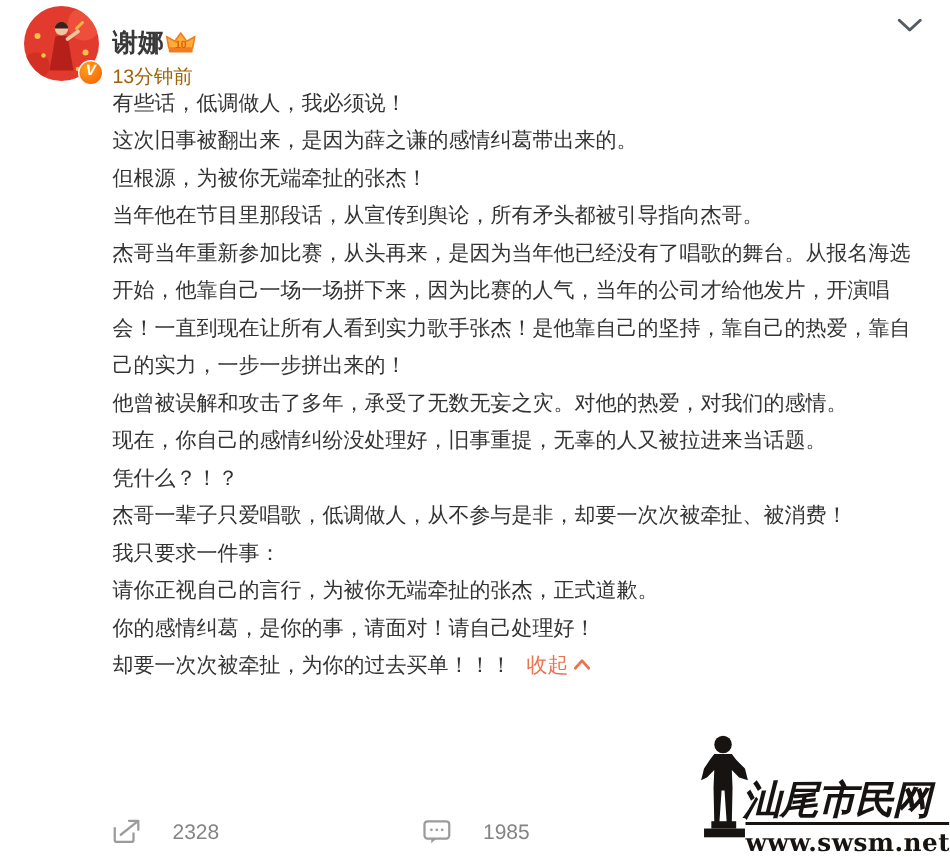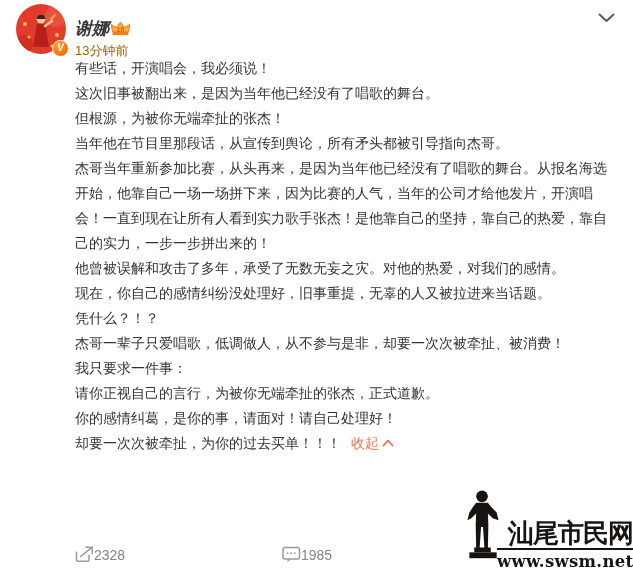--- a/index.html
+++ b/index.html
@@ -8,41 +8,41 @@
     font-family:"Liberation Sans","DejaVu Sans",sans-serif;
   }
   
   .avatar{position:absolute;left:16px;top:4px;width:50px;height:50px;border-radius:50%;cursor:pointer;}
   .v-badge{
     position:absolute;left:52px;top:40px;width:15px;height:15px;border-radius:50%;
     background:radial-gradient(circle at 35% 30%, #ffa21e, #f25b05);
     border:1.5px solid #fff;color:#fff;font-weight:bold;font-style:italic;
     font-size:10px;line-height:14px;text-align:center;box-sizing:content-box;
   }
-  .author{position:absolute;left:75px;top:17px;font-size:17px;font-weight:bold;color:#383838;cursor:pointer;font-style:italic;}
+  .author{position:absolute;left:75px;top:17px;font-size:17px;font-weight:bold;color:#383838;cursor:pointer;}
   .crown{position:absolute;left:110px;top:21px;}
   .time{position:absolute;left:75px;top:42px;font-size:13px;color:#a16207;}
   .hdr-chevron{position:absolute;left:598px;top:9px;cursor:pointer;}
   
   .content{position:absolute;left:75px;top:56px;width:537px;}
   .para{margin:0;font-size:14px;line-height:25px;color:#333333;word-break:break-all;}
   .collapse{color:#eb7350;margin-left:10px;cursor:pointer;white-space:nowrap;}
   .collapse svg{margin-left:3px;vertical-align:1px;}
   
-  .action{position:absolute;top:546px;display:flex;align-items:center;gap:0;
+  .action{position:absolute;top:546px;display:flex;gap:21px;
     color:#848484;font-size:14px;cursor:pointer;}
   .action-repost{left:75px;}
   .action-comment{left:282px;}
   
   .watermark{position:absolute;left:464px;top:486px;width:169px;height:85px;color:#1a1410;pointer-events:none;}
   .wm-figure{position:absolute;left:2px;top:4px;}
   .wm-name{
     position:absolute;left:31px;top:30px;width:138px;white-space:nowrap;
     font-family:"DejaVu Serif","Liberation Serif",serif;
-    font-weight:bold;font-size:26px;letter-spacing:-1px;color:#171310;text-align:right;
+    font-weight:bold;font-style:italic;font-size:26px;letter-spacing:-1px;color:#171310;
   }
   .wm-url{
     position:absolute;left:33px;top:62px;border-top:2.5px solid #171310;padding-top:2px;
     font-family:"DejaVu Serif","Liberation Serif",serif;
     font-weight:bold;font-size:16.5px;letter-spacing:0.3px;color:#171310;white-space:nowrap;
   }
 </style>
 </head>
 <body>
 
@@ -86,22 +86,22 @@
   <div class="time">13分钟前</div>
 
   <div class="hdr-chevron">
     <svg width="17" height="10" viewBox="0 0 17 10">
       <polyline points="1.5,1.5 8.5,8 15.5,1.5" fill="none" stroke="#555b63" stroke-width="2" stroke-linecap="round" stroke-linejoin="round"></polyline>
     </svg>
   </div>
 
   <div class="content">
     <div>
-        <p class="para">有些话，开演唱会，我必须说！</p>
-        <p class="para">这次旧事被翻出来，是因为当年他已经没有了唱歌的舞台。</p>
+        <p class="para">有些话，低调做人，我必须说！</p>
+        <p class="para">这次旧事被翻出来，是因为薛之谦的感情纠葛带出来的。</p>
         <p class="para">但根源，为被你无端牵扯的张杰！</p>
         <p class="para">当年他在节目里那段话，从宣传到舆论，所有矛头都被引导指向杰哥。</p>
         <p class="para">杰哥当年重新参加比赛，从头再来，是因为当年他已经没有了唱歌的舞台。从报名海选开始，他靠自己一场一场拼下来，因为比赛的人气，当年的公司才给他发片，开演唱会！一直到现在让所有人看到实力歌手张杰！是他靠自己的坚持，靠自己的热爱，靠自己的实力，一步一步拼出来的！</p>
         <p class="para">他曾被误解和攻击了多年，承受了无数无妄之灾。对他的热爱，对我们的感情。</p>
         <p class="para">现在，你自己的感情纠纷没处理好，旧事重提，无辜的人又被拉进来当话题。</p>
         <p class="para">凭什么？！？</p>
         <p class="para">杰哥一辈子只爱唱歌，低调做人，从不参与是非，却要一次次被牵扯、被消费！</p>
         <p class="para">我只要求一件事：</p>
         <p class="para">请你正视自己的言行，为被你无端牵扯的张杰，正式道歉。</p>
         <p class="para">你的感情纠葛，是你的事，请面对！请自己处理好！</p>

